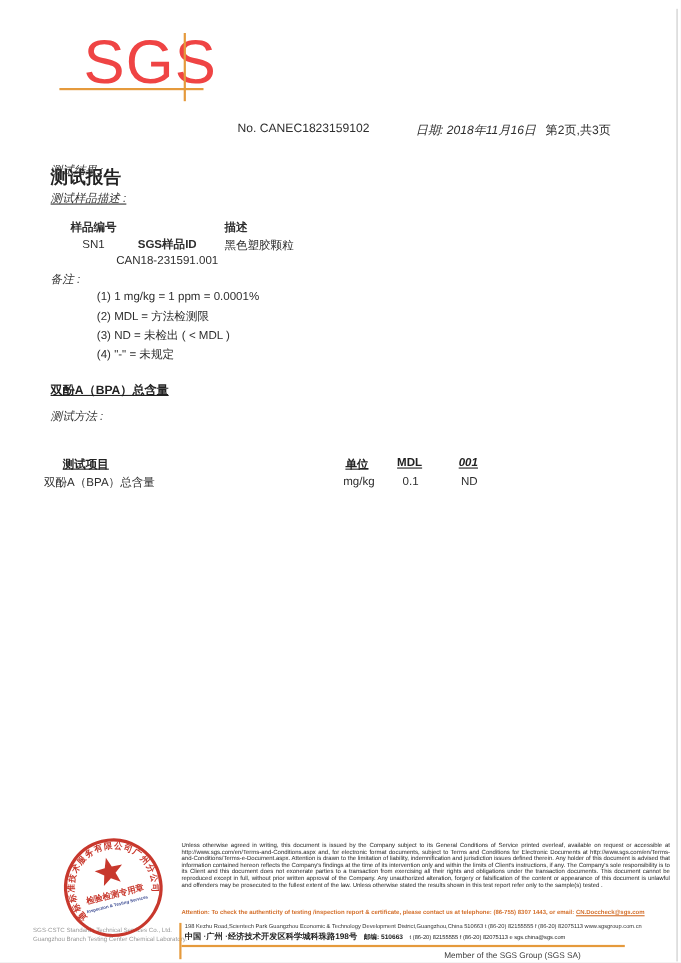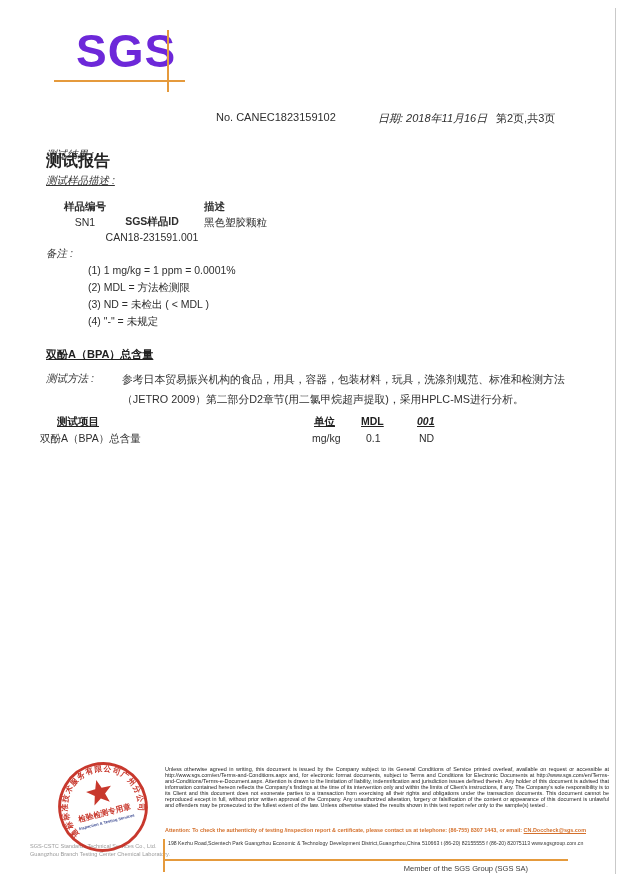--- a/index.html
+++ b/index.html
@@ -3,21 +3,21 @@
 <meta charset="utf-8">
 <style>
   html,body{margin:0;padding:0;background:#e9e9e9;}
   .page{
     position:relative;width:619px;height:875px;background:#ffffff;
     font-family:"Liberation Sans","DejaVu Sans",sans-serif;color:#2e2e2e;
     overflow:hidden;margin:0 auto;
   }
   .abs{position:absolute;}
   
-  .sgs-text{left:76px;top:28px;font-size:46px;font-weight:bold;color:#6d28d9;letter-spacing:1px;line-height:1;}
+  .sgs-text{left:76px;top:28px;font-size:56px;font-weight:normal;color:#ef4444;letter-spacing:1px;line-height:1;}
   .logo-vline{left:167px;top:30px;width:2px;height:62px;background:#e59a3c;}
   .logo-hline{left:54px;top:80px;width:131px;height:2px;background:#e59a3c;}
   
   .report-title{left:46px;top:106px;font-size:16px;font-weight:bold;color:#222;margin-top:45px;}
   .report-no{left:216px;top:111px;font-size:11px;}
   .report-date{left:378px;top:111px;font-size:11px;font-style:italic;}
   .report-page{left:496px;top:111px;font-size:11px;}
   
   .lbl{font-size:10.5px;color:#333;font-style:italic;}
   .results-label{left:46px;top:148px;}
@@ -93,21 +93,20 @@
   <div class="abs st-r st-c3">黑色塑胶颗粒</div>
 
   <div class="abs lbl remarks-label">备注 :</div>
   <div class="abs remark r0">(1) 1 mg/kg = 1 ppm = 0.0001%</div>
   <div class="abs remark r1">(2) MDL = 方法检测限</div>
   <div class="abs remark r2">(3) ND = 未检出 ( &lt; MDL )</div>
   <div class="abs remark r3">(4) "-" = 未规定</div>
 
   <div class="abs bpa-title">双酚A（BPA）总含量</div>
   <div class="abs lbl method-label">测试方法 :</div>
-  <div class="abs method-text">参考日本贸易振兴机构的食品，用具，容器，包装材料，玩具，洗涤剂规范、标准和检测方法（JETRO 2009）第二部分D2章节(用二氯甲烷超声提取)，采用HPLC-MS进行分析。</div>
 
   <div class="abs rt-h rt-item-h">测试项目</div>
   <div class="abs rt-h rt-unit">单位</div>
   <div class="abs rt-h rt-mdl">MDL</div>
   <div class="abs rt-h rt-001">001</div>
   <div class="abs rt-r rt-item">双酚A（BPA）总含量</div>
   <div class="abs rt-r rt-unit-v">mg/kg</div>
   <div class="abs rt-r rt-mdl-v">0.1</div>
   <div class="abs rt-r rt-res-v">ND</div>
 
@@ -130,16 +129,21 @@
   </svg>
 
   <div class="abs disclaimer">Unless otherwise agreed in writing, this document is issued by the Company subject to its General Conditions of Service printed overleaf, available on request or accessible at http://www.sgs.com/en/Terms-and-Conditions.aspx and, for electronic format documents, subject to Terms and Conditions for Electronic Documents at http://www.sgs.com/en/Terms-and-Conditions/Terms-e-Document.aspx. Attention is drawn to the limitation of liability, indemnification and jurisdiction issues defined therein. Any holder of this document is advised that information contained hereon reflects the Company's findings at the time of its intervention only and within the limits of Client's instructions, if any. The Company's sole responsibility is to its Client and this document does not exonerate parties to a transaction from exercising all their rights and obligations under the transaction documents. This document cannot be reproduced except in full, without prior written approval of the Company. Any unauthorized alteration, forgery or falsification of the content or appearance of this document is unlawful and offenders may be prosecuted to the fullest extent of the law. Unless otherwise stated the results shown in this test report refer only to the sample(s) tested .</div>
   <div class="abs attention">
     <span>Attention: To check the authenticity of testing /inspection report &amp; certificate, please contact us at telephone: (86-755) 8307 1443, or email:</span>
     <span class="u">CN.Doccheck@sgs.com</span>
   </div>
 
   <div class="abs footer-vline"></div>
   <div class="abs addr1">198 Kezhu Road,Scientech Park Guangzhou Economic &amp; Technology Development District,Guangzhou,China 510663   t (86-20) 82155555   f (86-20) 82075113   www.sgsgroup.com.cn</div>
+  <div class="abs addr2">
+    <span class="cn">中国 ·广州 ·经济技术开发区科学城科珠路198号</span>
+    <span class="pc">邮编: 510663</span>
+    <span>t (86-20) 82155555   f (86-20) 82075113   e  sgs.china@sgs.com</span>
+  </div>
   <div class="abs orange-hline"></div>
   <div class="abs member">Member of the SGS Group (SGS SA)</div>
 
 </div>
 
 </body></html>

